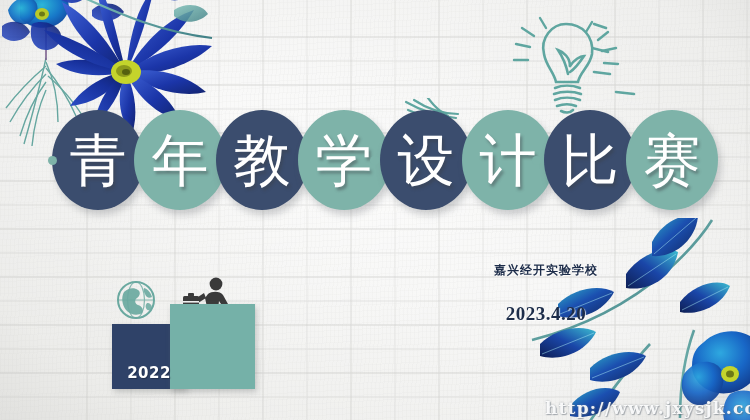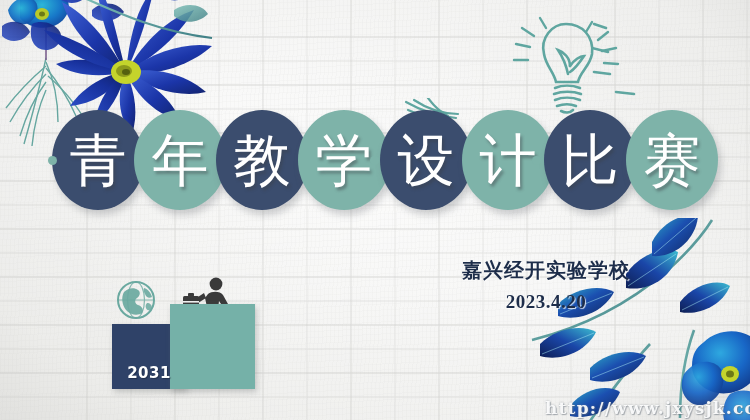--- a/index.html
+++ b/index.html
@@ -118,31 +118,31 @@
     position: absolute;
     left: 396px;
     top: 255px;
     width: 300px;
     text-align: center;
   }
   .sub-line {
     color: #1d2d4a;
     font-family: "DejaVu Serif", "Liberation Serif", serif;
     font-weight: 700;
-    font-size: 20px;
+    font-size: 12px;
     line-height: 31px;
     letter-spacing: 1px;
     text-shadow: 1px 1px 1px rgba(255,255,255,0.8);
     white-space: nowrap;
   }
   .sub-line.date {
     font-size: 19px;
     font-weight: 700;
     letter-spacing: 0.5px;
-    margin-top: 0;
+    margin-top: 12px;
     font-family: "Liberation Serif", "DejaVu Serif", serif;
   }
 
   
   #podium { position: absolute; left: 100px; top: 278px; width: 180px; height: 125px; }
   .block {
     position: absolute;
     bottom: 14px;
     box-shadow: 2px 3px 6px rgba(110,112,112,0.35);
   }
@@ -460,18 +460,18 @@
           <path d="M28 22 L20 27 L17 23 L26 17 Z"></path>
           <rect x="5" y="20" width="16" height="12" rx="1.5"></rect>
           <rect x="10" y="17" width="6" height="3.5" rx="1"></rect>
           <rect x="5" y="25" width="16" height="1.6" fill="#f0f0f0"></rect>
         </g>
       </svg>
     </div>
 
     <div class="block" id="block-left"></div>
     <div class="block" id="block-right"></div>
-    <div id="year-label">2031</div>
+    <div id="year-label">2022</div>
   </div>
 
   <div id="watermark">http://www.jxysjk.com</div>
 
 </div>
 
 </body></html>

